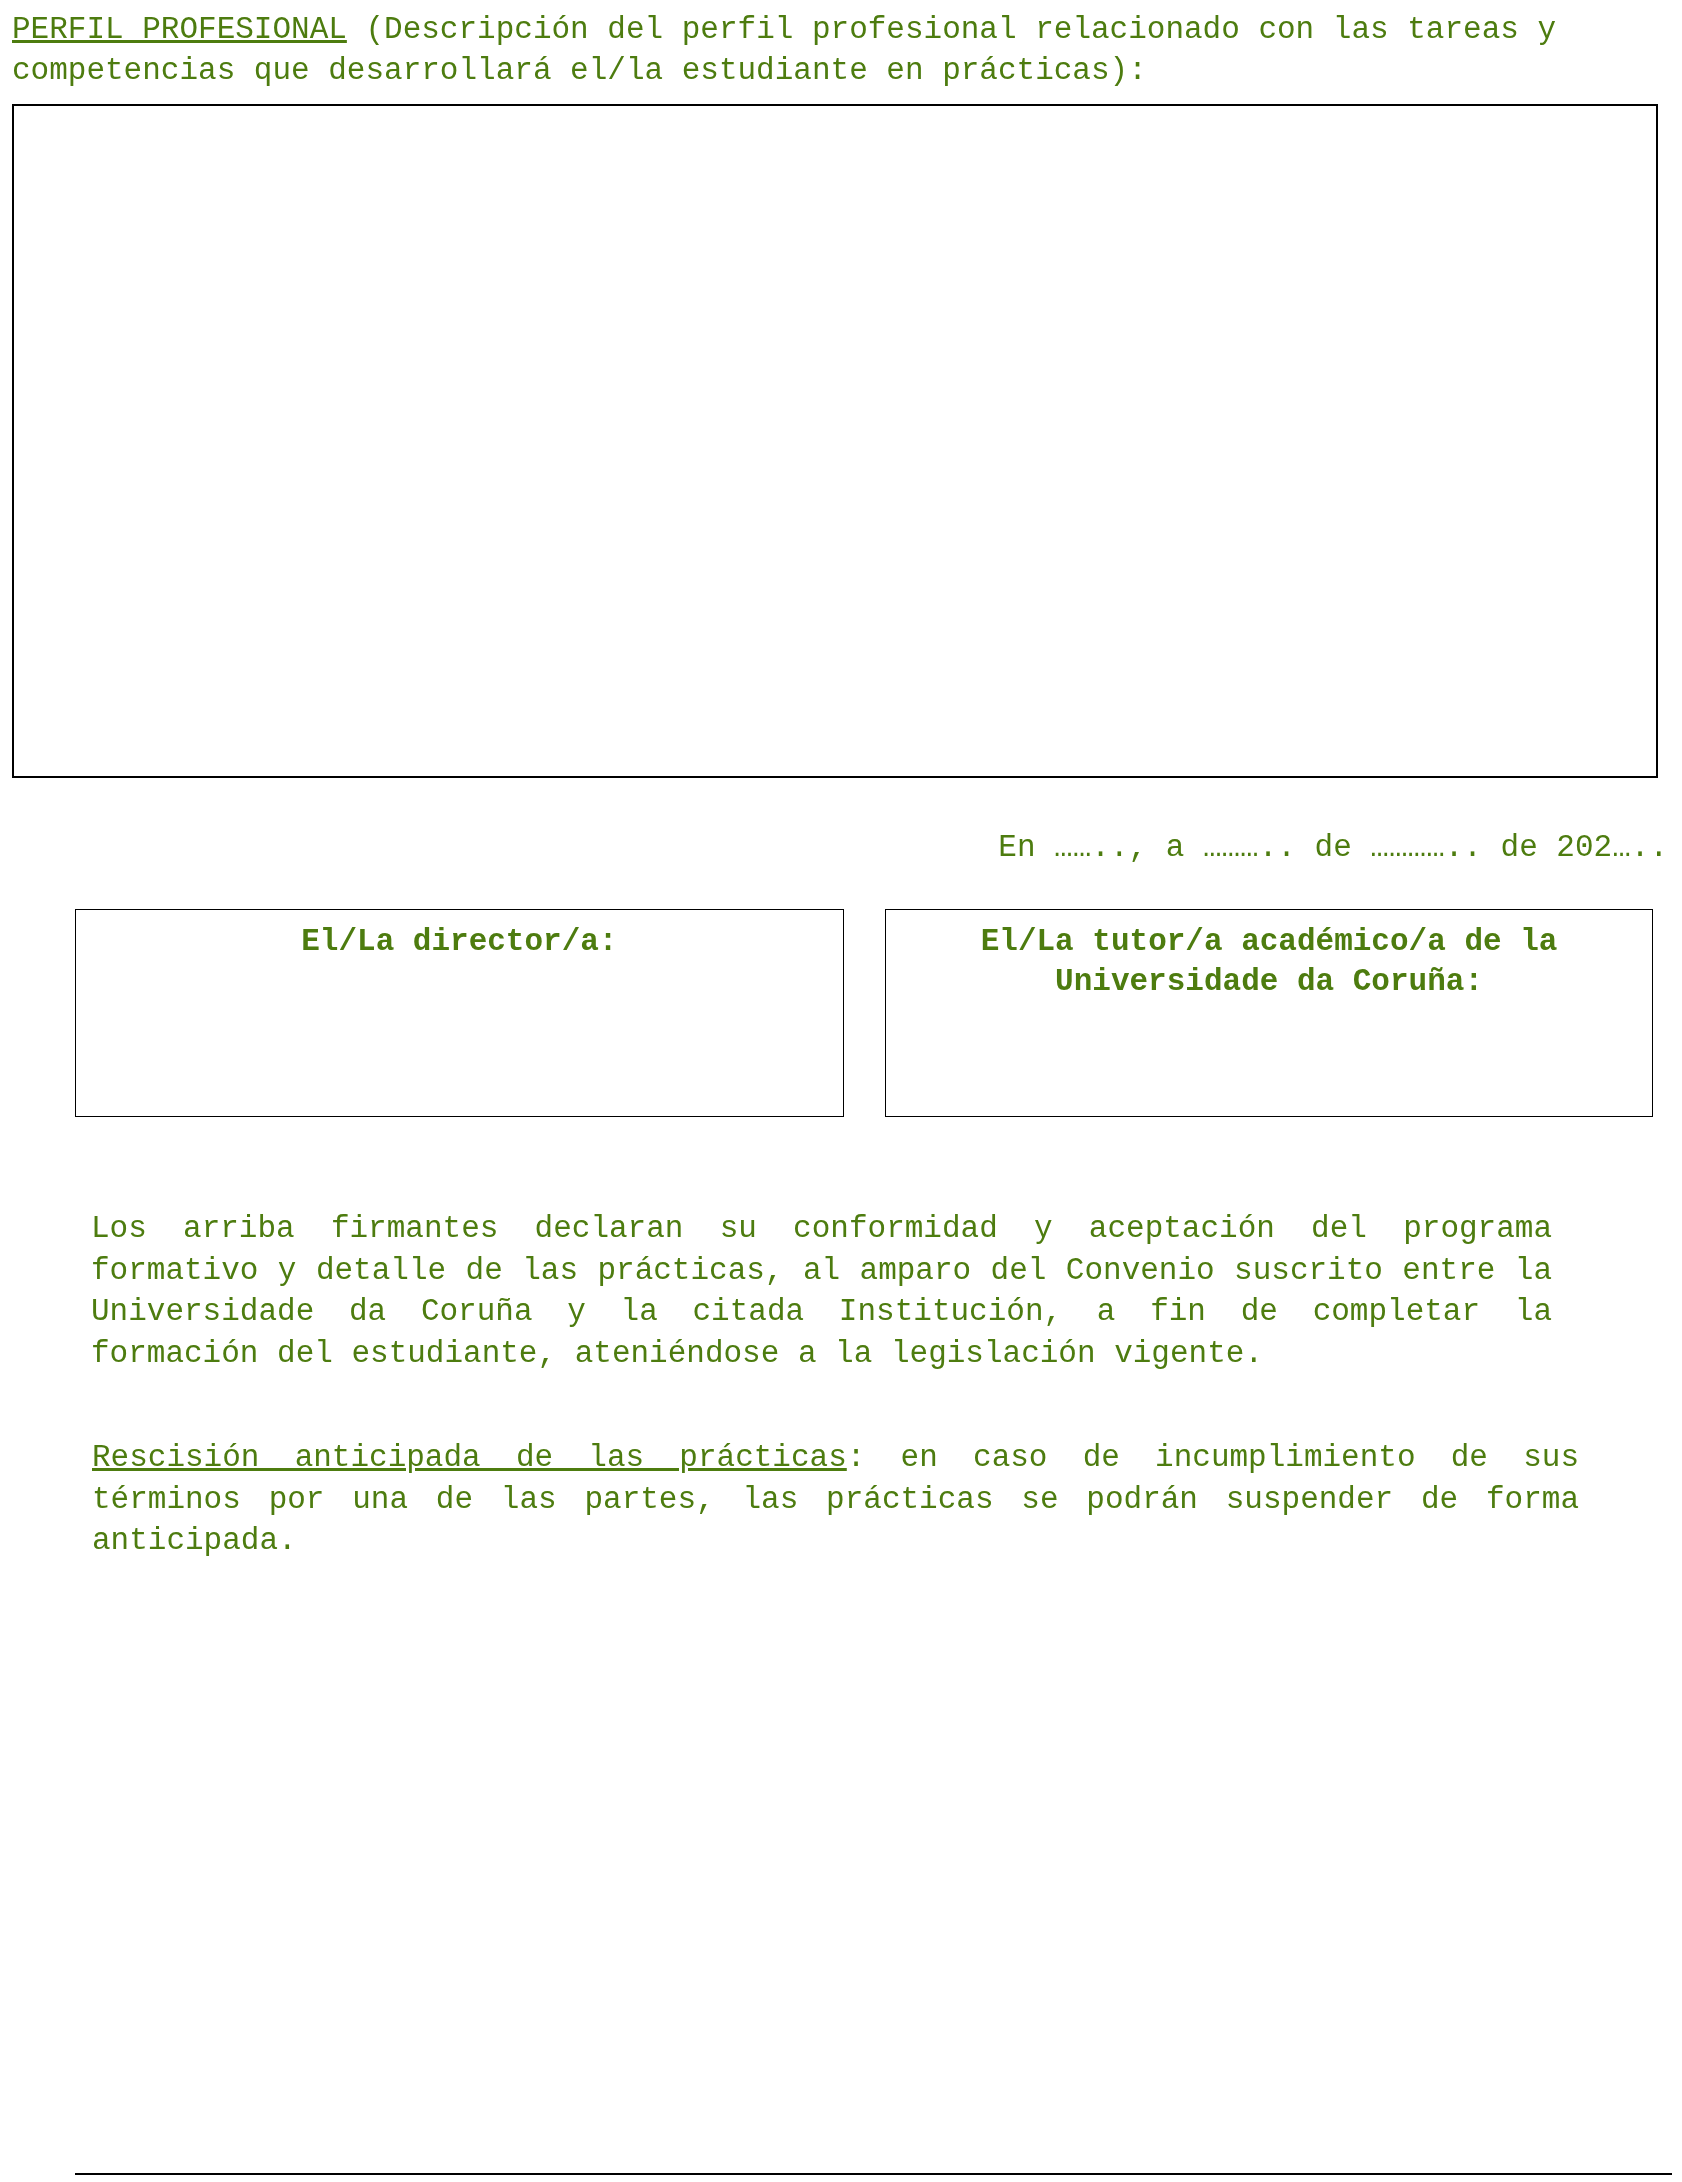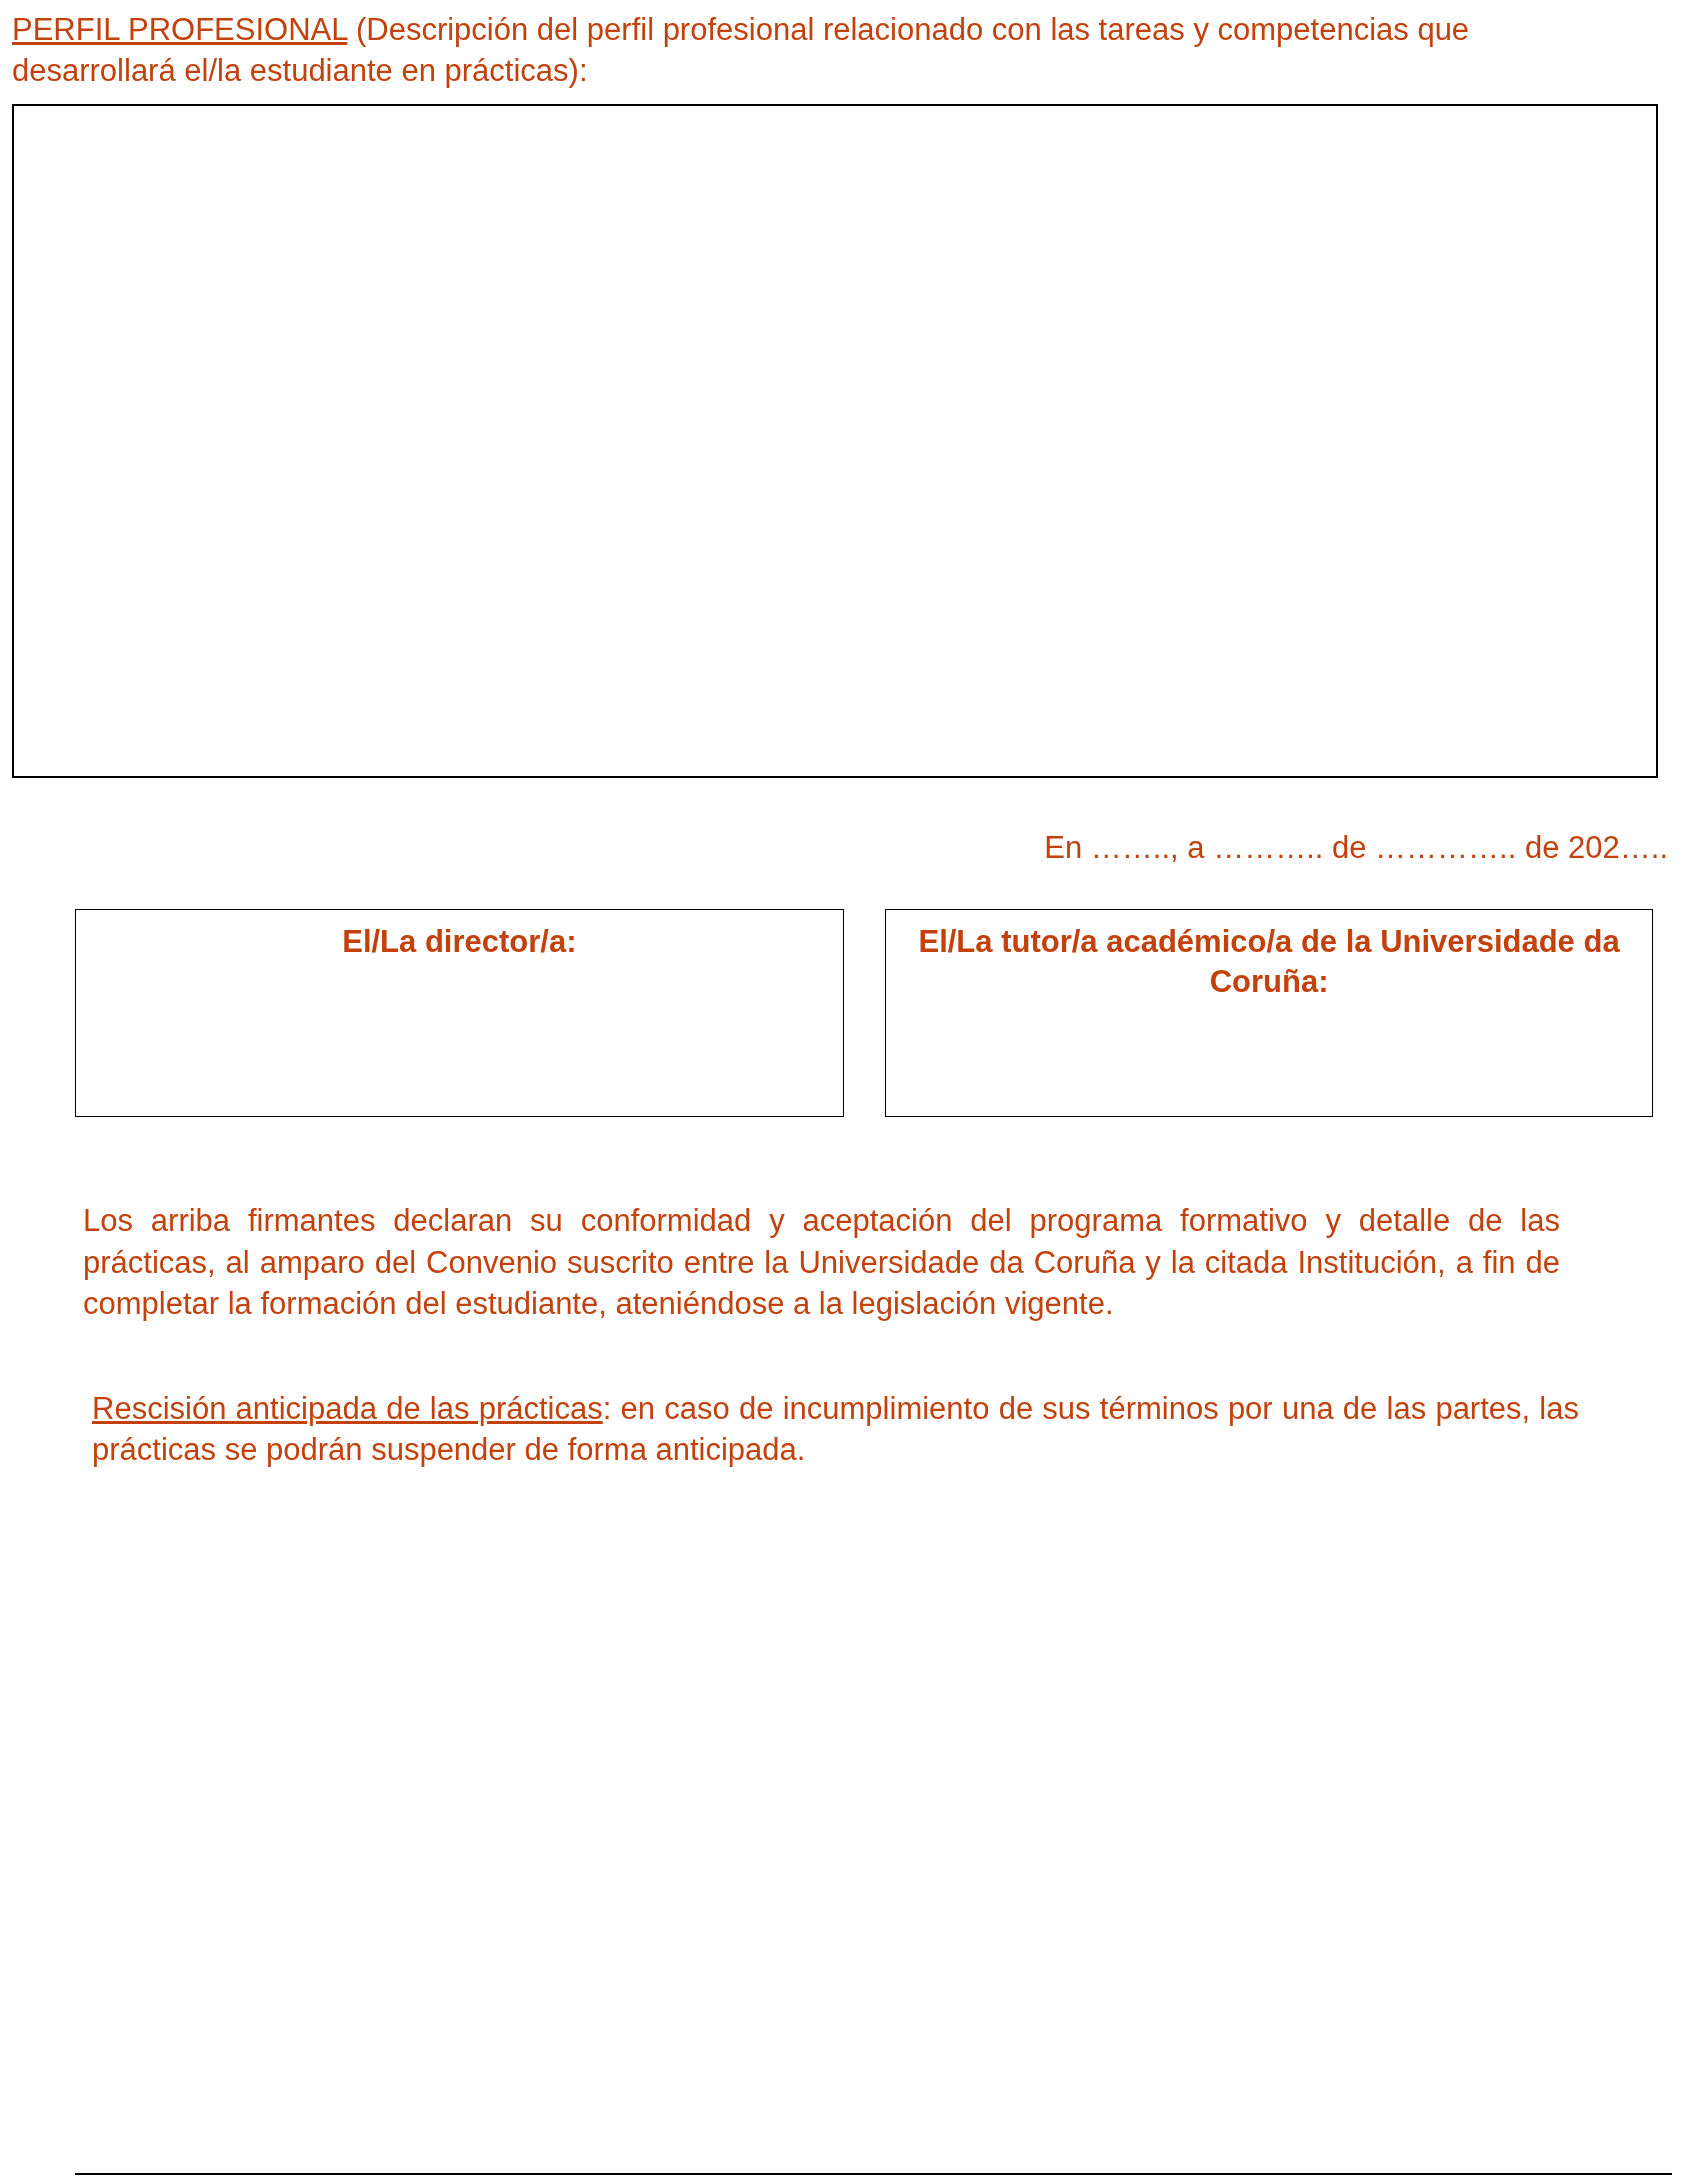--- a/index.html
+++ b/index.html
@@ -5,22 +5,22 @@
   html, body {
     margin: 0;
     padding: 0;
     background: #ffffff;
   }
   .page {
     position: relative;
     width: 1672px;
     height: 2182px;
     background: #ffffff;
-    color: #c2410c;
-    font-family: Liberation Sans, sans-serif;
+    color: #4d7c0f;
+    font-family: Liberation Mono, monospace;
     font-size: 31px;
     line-height: 1.34;
     overflow: hidden;
     box-sizing: border-box;
   }
   .heading {
     margin: 0;
     padding: 8.5px 81px 0 12px;
   }
   .u { text-decoration: underline; }
@@ -48,21 +48,21 @@
     box-sizing: border-box;
     background: #ffffff;
     text-align: center;
     padding: 12px 22px 0 22px;
   }
   .sig-label {
     font-weight: bold;
     line-height: 1.3;
   }
   .para {
-    margin: 8px;
+    margin: 16px;
     padding: 75px 104px 0 75px;
     text-align: justify;
   }
   .para-rescission {
     margin: 17px;
     padding: 46px 76px 0 75px;
     text-align: justify;
   }
   .partial-box-edge {
     position: absolute;

